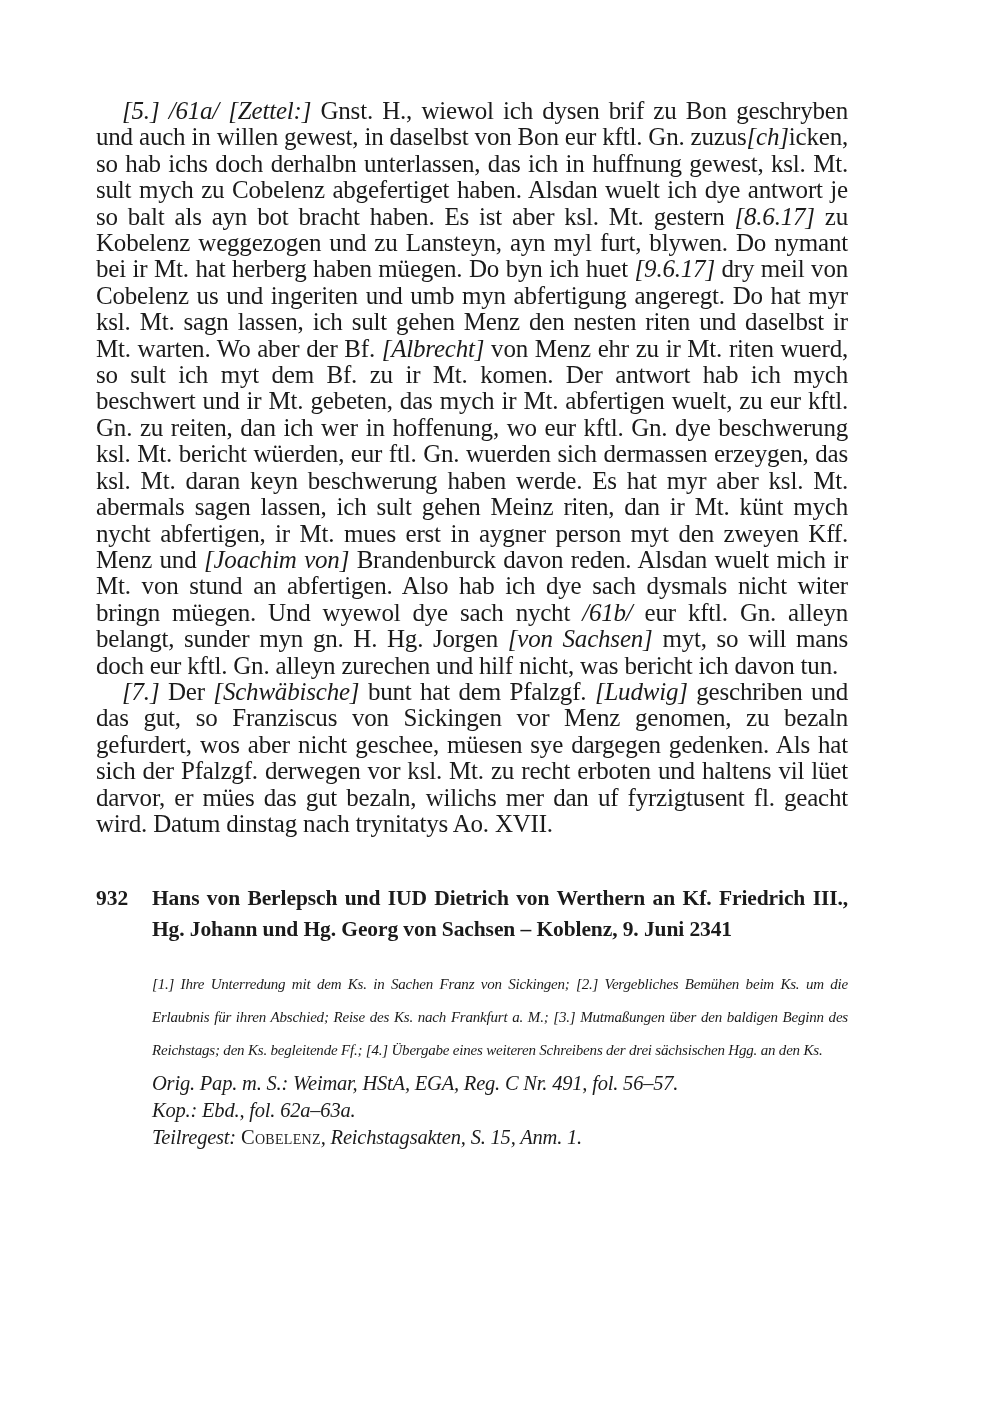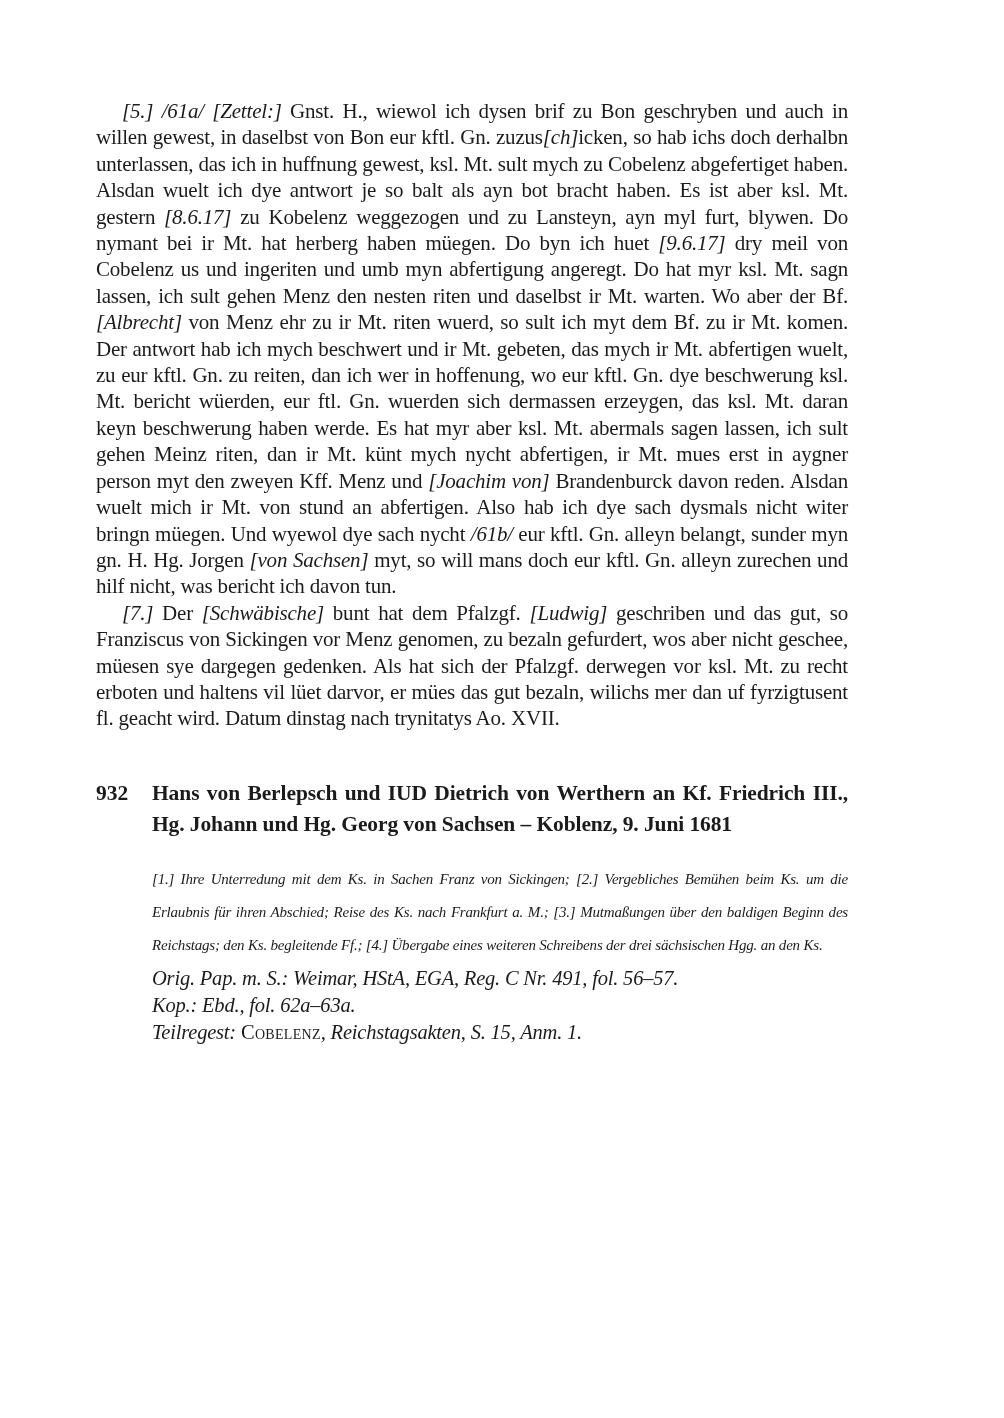--- a/index.html
+++ b/index.html
@@ -34,21 +34,21 @@
   .head-page {
     position: absolute;
     right: 0;
     top: 0;
     font-size: 21px;
   }
   
   .body-text { margin-top: 13px; }
   .body-para {
     margin: 0;
-    font-size: 21px;
+    font-size: 25px;
     line-height: 26.4px;
     text-align: justify;
     text-indent: 26px;
     letter-spacing: -0.2px;
   }
   .body-para i, .regest i { font-style: italic; }
   
   .entry { margin-top: 46px; }
   .entry-heading {
     display: grid;
@@ -95,21 +95,21 @@
 
 
     <main class="body-text" id="paragraphs">
         <p class="body-para"><i>[5.] /61a/ [Zettel:] </i><span>Gnst. H., wiewol ich dysen brif zu Bon geschryben und auch in willen gewest, in daselbst von Bon eur kftl. Gn. zuzus</span><i>[ch]</i><span>icken, so hab ichs doch derhalbn unterlassen, das ich in huffnung gewest, ksl. Mt. sult mych zu Cobelenz abgefertiget haben. Alsdan wuelt ich dye antwort je so balt als ayn bot bracht haben. Es ist aber ksl. Mt. gestern </span><i>[8.6.17]</i><span> zu Kobelenz weggezogen und zu Lansteyn, ayn myl furt, blywen. Do nymant bei ir Mt. hat herberg haben müegen. Do byn ich huet </span><i>[9.6.17]</i><span> dry meil von Cobelenz us und ingeriten und umb myn abfertigung angeregt. Do hat myr ksl. Mt. sagn lassen, ich sult gehen Menz den nesten riten und daselbst ir Mt. warten. Wo aber der Bf. </span><i>[Albrecht]</i><span> von Menz ehr zu ir Mt. riten wuerd, so sult ich myt dem Bf. zu ir Mt. komen. Der antwort hab ich mych beschwert und ir Mt. gebeten, das mych ir Mt. abfertigen wuelt, zu eur kftl. Gn. zu reiten, dan ich wer in hoffenung, wo eur kftl. Gn. dye beschwerung ksl. Mt. bericht wüerden, eur ftl. Gn. wuerden sich dermassen erzeygen, das ksl. Mt. daran keyn beschwerung haben werde. Es hat myr aber ksl. Mt. abermals sagen lassen, ich sult gehen Meinz riten, dan ir Mt. künt mych nycht abfertigen, ir Mt. mues erst in aygner person myt den zweyen Kff. Menz und </span><i>[Joachim von]</i><span> Brandenburck davon reden. Alsdan wuelt mich ir Mt. von stund an abfertigen. Also hab ich dye sach dysmals nicht witer bringn müegen. Und wyewol dye sach nycht </span><i>/61b/</i><span> eur kftl. Gn. alleyn belangt, sunder myn gn. H. Hg. Jorgen </span><i>[von Sachsen]</i><span> myt, so will mans doch eur kftl. Gn. alleyn zurechen und hilf nicht, was bericht ich davon tun.</span></p>
         <p class="body-para"><i>[7.]</i><span> Der </span><i>[Schwäbische]</i><span> bunt hat dem Pfalzgf. </span><i>[Ludwig]</i><span> geschriben und das gut, so Franziscus von Sickingen vor Menz genomen, zu bezaln gefurdert, wos aber nicht geschee, müesen sye dargegen gedenken. Als hat sich der Pfalzgf. derwegen vor ksl. Mt. zu recht erboten und haltens vil lüet darvor, er mües das gut bezaln, wilichs mer dan uf fyrzigtusent fl. geacht wird. Datum dinstag nach trynitatys Ao. XVII.</span></p>
       </main>
 
     <section class="entry">
       <div class="entry-heading">
         <span class="entry-number">932</span>
-        <h2 class="entry-title">Hans von Berlepsch und IUD Dietrich von Werthern an Kf. Friedrich III., Hg. Johann und Hg. Georg von Sachsen – Koblenz, 9. Juni 1681</h2>
+        <h2 class="entry-title">Hans von Berlepsch und IUD Dietrich von Werthern an Kf. Friedrich III., Hg. Johann und Hg. Georg von Sachsen – Koblenz, 9. Juni 2341</h2>
       </div>
       <p class="regest"><i>[1.] Ihre Unterredung mit dem Ks. in Sachen Franz von Sickingen; [2.] Vergebliches Bemühen beim Ks. um die Erlaubnis für ihren Abschied; Reise des Ks. nach Frankfurt a. M.; [3.] Mutmaßungen über den baldigen Beginn des Reichstags; den Ks. begleitende Ff.; [4.] Übergabe eines weiteren Schreibens der drei sächsischen Hgg. an den Ks.</i></p>
       <div class="sources" id="sources">
           <p class="source-line"><i>Orig. Pap. m. S.: Weimar, HStA, EGA, Reg. C Nr. 491, fol. 56–57.</i></p>
           <p class="source-line"><i>Kop.: Ebd., fol. 62a–63a.</i></p>
           <p class="source-line"><i>Teilregest: </i><span class="sc">Cobelenz</span><i>, </i><i>Reichstagsakten, S. 15, Anm. 1.</i></p>
         </div>
     </section>
 
   </div>

